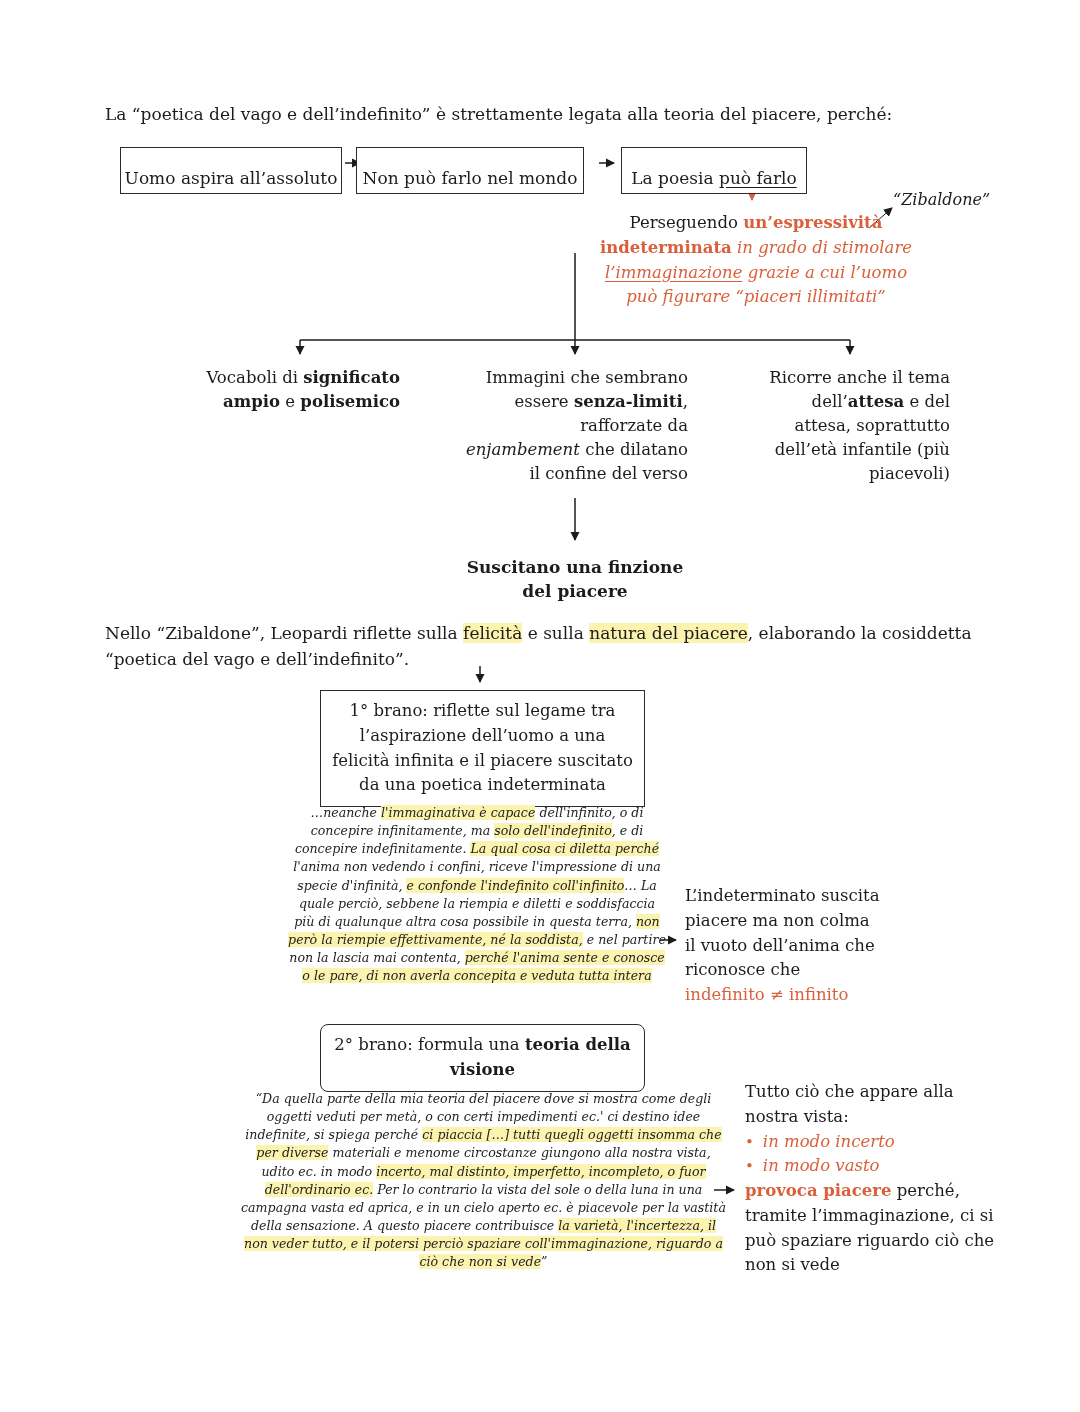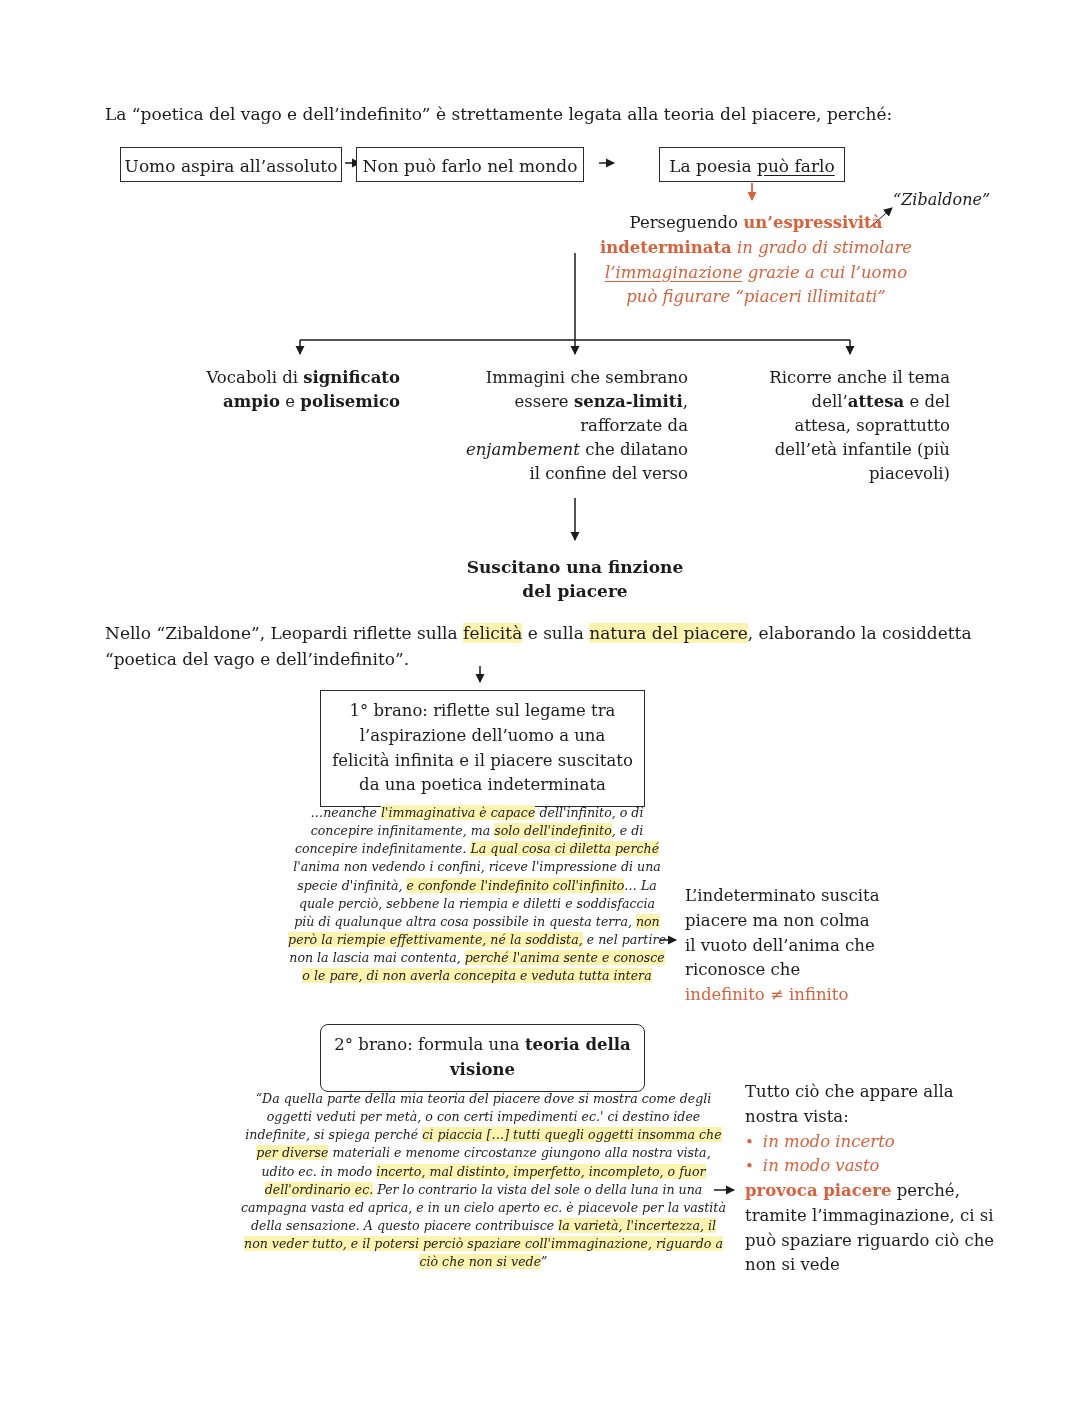--- a/index.html
+++ b/index.html
@@ -30,26 +30,26 @@
   .hl{background:var(--highlight);}
   .u{text-decoration:underline;text-underline-offset:3px;}
   .block{display:block;}
 
   #intro{left:105px;top:104px;width:900px;font-size:17px;margin:0;}
 
   .fbox{
     position:absolute;top:147px;
     border:1.5px solid #2b2b2b;
     text-align:center;font-size:17px;
-    padding:8px 0 5px;background:var(--paper);
+    padding:20px 0 5px;background:var(--paper);
     box-sizing:border-box;
   }
   #box1{left:120px;width:222px;}
   #box2{left:356px;width:228px;}
-  #box3{left:621px;width:186px;margin-left:38px;}
+  #box3{left:621px;width:186px;}
 
   #zib-label{left:893px;top:190px;font-size:16px;font-style:italic;}
 
   #pursuit{left:597px;top:211px;width:318px;text-align:center;font-size:16.5px;line-height:1.5;}
 
   .branch{position:absolute;top:366px;text-align:right;font-size:16.5px;line-height:1.45;}
   #branch-left{left:200px;width:200px;}
   #branch-middle{left:462px;width:226px;}
   #branch-right{left:750px;width:200px;}
 

